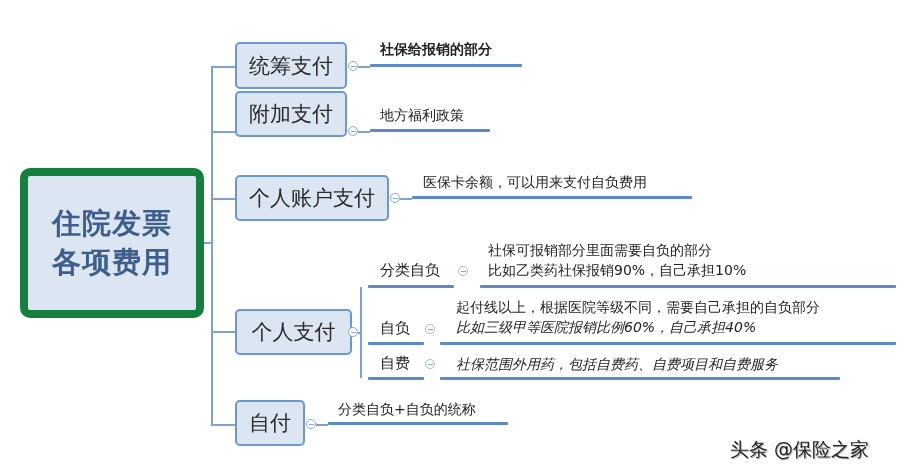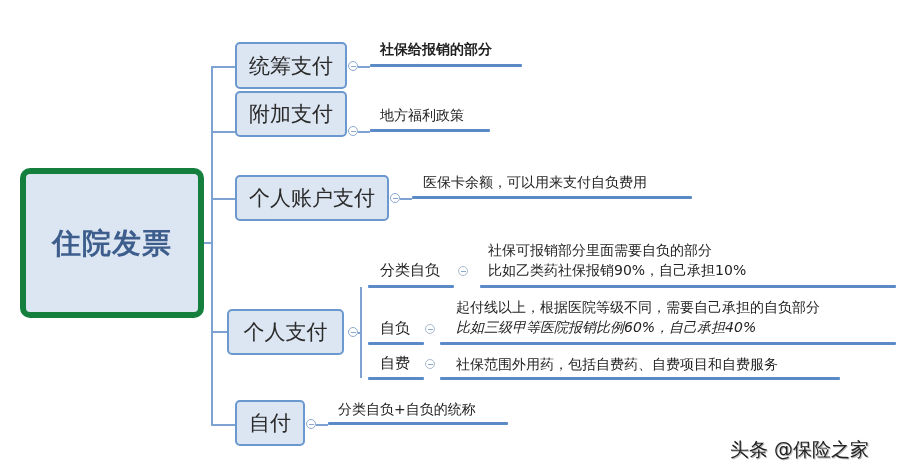--- a/index.html
+++ b/index.html
@@ -1,21 +1,21 @@
 <!DOCTYPE html>
 <html><head>
 <meta charset="utf-8">
 <style>
   * { margin:0; padding:0; box-sizing:border-box; }
   html, body { width:912px; height:475px; background:#ffffff; overflow:hidden; }
   body { position:relative; font-family:"DejaVu Sans","Liberation Sans",sans-serif; color:#222; }
   .abs { position:absolute; }
   .root {
     left:20px; top:168px; width:184px; height:150px;
-    background:#dce6f2; border:6px solid #15803d; border-radius:10px;
+    background:#dce6f2; border:8px solid #15803d; border-radius:10px;
     display:flex; flex-direction:column; align-items:center; justify-content:center;
     color:#3d5e8c; font-weight:bold; font-size:29px; line-height:39px; letter-spacing:1px;
   }
   .node {
     background:#dce6f2; border:2px solid #6b98cf; border-radius:5px;
     display:flex; align-items:center; justify-content:center;
     font-size:21px; color:#2b2b2b;
   }
   .collapse {
     width:10px; height:10px; border:1px solid #8aa9cf; border-radius:50%; background:#fff;
@@ -35,20 +35,21 @@
 <div class="abs thinline" style="left:211px;top:66px;width:1.5px;height:359px;"></div>
 
 <div class="abs thinline" style="left:211px;top:66px;width:24px;height:1.5px;"></div>
 <div class="abs thinline" style="left:211px;top:131px;width:24px;height:1.5px;"></div>
 <div class="abs thinline" style="left:211px;top:198px;width:24px;height:1.5px;"></div>
 <div class="abs thinline" style="left:211px;top:331px;width:24px;height:1.5px;"></div>
 <div class="abs thinline" style="left:211px;top:424px;width:24px;height:1.5px;"></div>
 
 <div class="abs root">
   <div>住院发票</div>
+  <div>各项费用</div>
 </div>
 
 <div class="abs node" style="left:235px;top:42px;width:112px;height:47px;">
   <span>统筹支付</span>
 </div>
 <div class="abs collapse" style="left:348px;top:61px;"></div>
 <div class="abs thinline" style="left:358px;top:66px;width:12px;height:1.5px;"></div>
 <div class="abs leaf" style="left:380px;top:39px;font-weight:bold;">社保给报销的部分</div>
 <div class="abs underline" style="left:370px;top:64px;width:152px;"></div>
 
@@ -61,21 +62,21 @@
 <div class="abs underline" style="left:370px;top:129px;width:120px;"></div>
 
 <div class="abs node" style="left:235px;top:175px;width:154px;height:46px;">
   <span>个人账户支付</span>
 </div>
 <div class="abs collapse" style="left:390px;top:193px;"></div>
 <div class="abs thinline" style="left:400px;top:198px;width:12px;height:1.5px;"></div>
 <div class="abs leaf" style="left:423px;top:172px;">医保卡余额，可以用来支付自负费用</div>
 <div class="abs underline" style="left:412px;top:196px;width:280px;"></div>
 
-<div class="abs node" style="left:227px;top:309px;width:117px;height:46px;text-align:right;">
+<div class="abs node" style="left:235px;top:309px;width:117px;height:46px;text-align:right;">
   <span>个人支付</span>
 </div>
 <div class="abs collapse" style="left:348px;top:327px;"></div>
 <div class="abs thinline" style="left:358px;top:332px;width:3px;height:1.5px;"></div>
 
 <div class="abs thinline" style="left:360px;top:287px;width:1.5px;height:91px;"></div>
 
 <div class="abs sublabel" style="left:380px;top:261px;font-family:Liberation Serif, serif;">分类自负</div>
 <div class="abs collapse" style="left:458px;top:266px;border-color:#a9b9cc;"></div>
 <div class="abs leaf" style="left:488px;top:240px;">社保可报销部分里面需要自负的部分</div>
@@ -85,21 +86,21 @@
 
 <div class="abs sublabel" style="left:380px;top:319px;">自负</div>
 <div class="abs collapse" style="left:425px;top:324px;border-color:#a9b9cc;"></div>
 <div class="abs leaf" style="left:456px;top:297px;">起付线以上，根据医院等级不同，需要自己承担的自负部分</div>
 <div class="abs leaf" style="left:456px;top:317px;font-style:italic;">比如三级甲等医院报销比例60%，自己承担40%</div>
 <div class="abs underline" style="left:368px;top:342px;width:56px;"></div>
 <div class="abs underline" style="left:440px;top:342px;width:456px;"></div>
 
 <div class="abs sublabel" style="left:380px;top:354px;">自费</div>
 <div class="abs collapse" style="left:425px;top:359px;border-color:#a9b9cc;"></div>
-<div class="abs leaf" style="left:456px;top:354px;">社保范围外用药，包括自费药、自费项目和自费服务</div>
+<div class="abs leaf" style="left:456px;top:354px;font-style:italic;">社保范围外用药，包括自费药、自费项目和自费服务</div>
 <div class="abs underline" style="left:368px;top:377px;width:56px;"></div>
 <div class="abs underline" style="left:440px;top:377px;width:400px;"></div>
 
 <div class="abs node" style="left:235px;top:400px;width:70px;height:46px;">
   <span>自付</span>
 </div>
 <div class="abs collapse" style="left:306px;top:419px;"></div>
 <div class="abs thinline" style="left:316px;top:424px;width:12px;height:1.5px;"></div>
 <div class="abs leaf" style="left:338px;top:399px;">分类自负+自负的统称</div>
 <div class="abs underline" style="left:328px;top:422px;width:180px;"></div>

